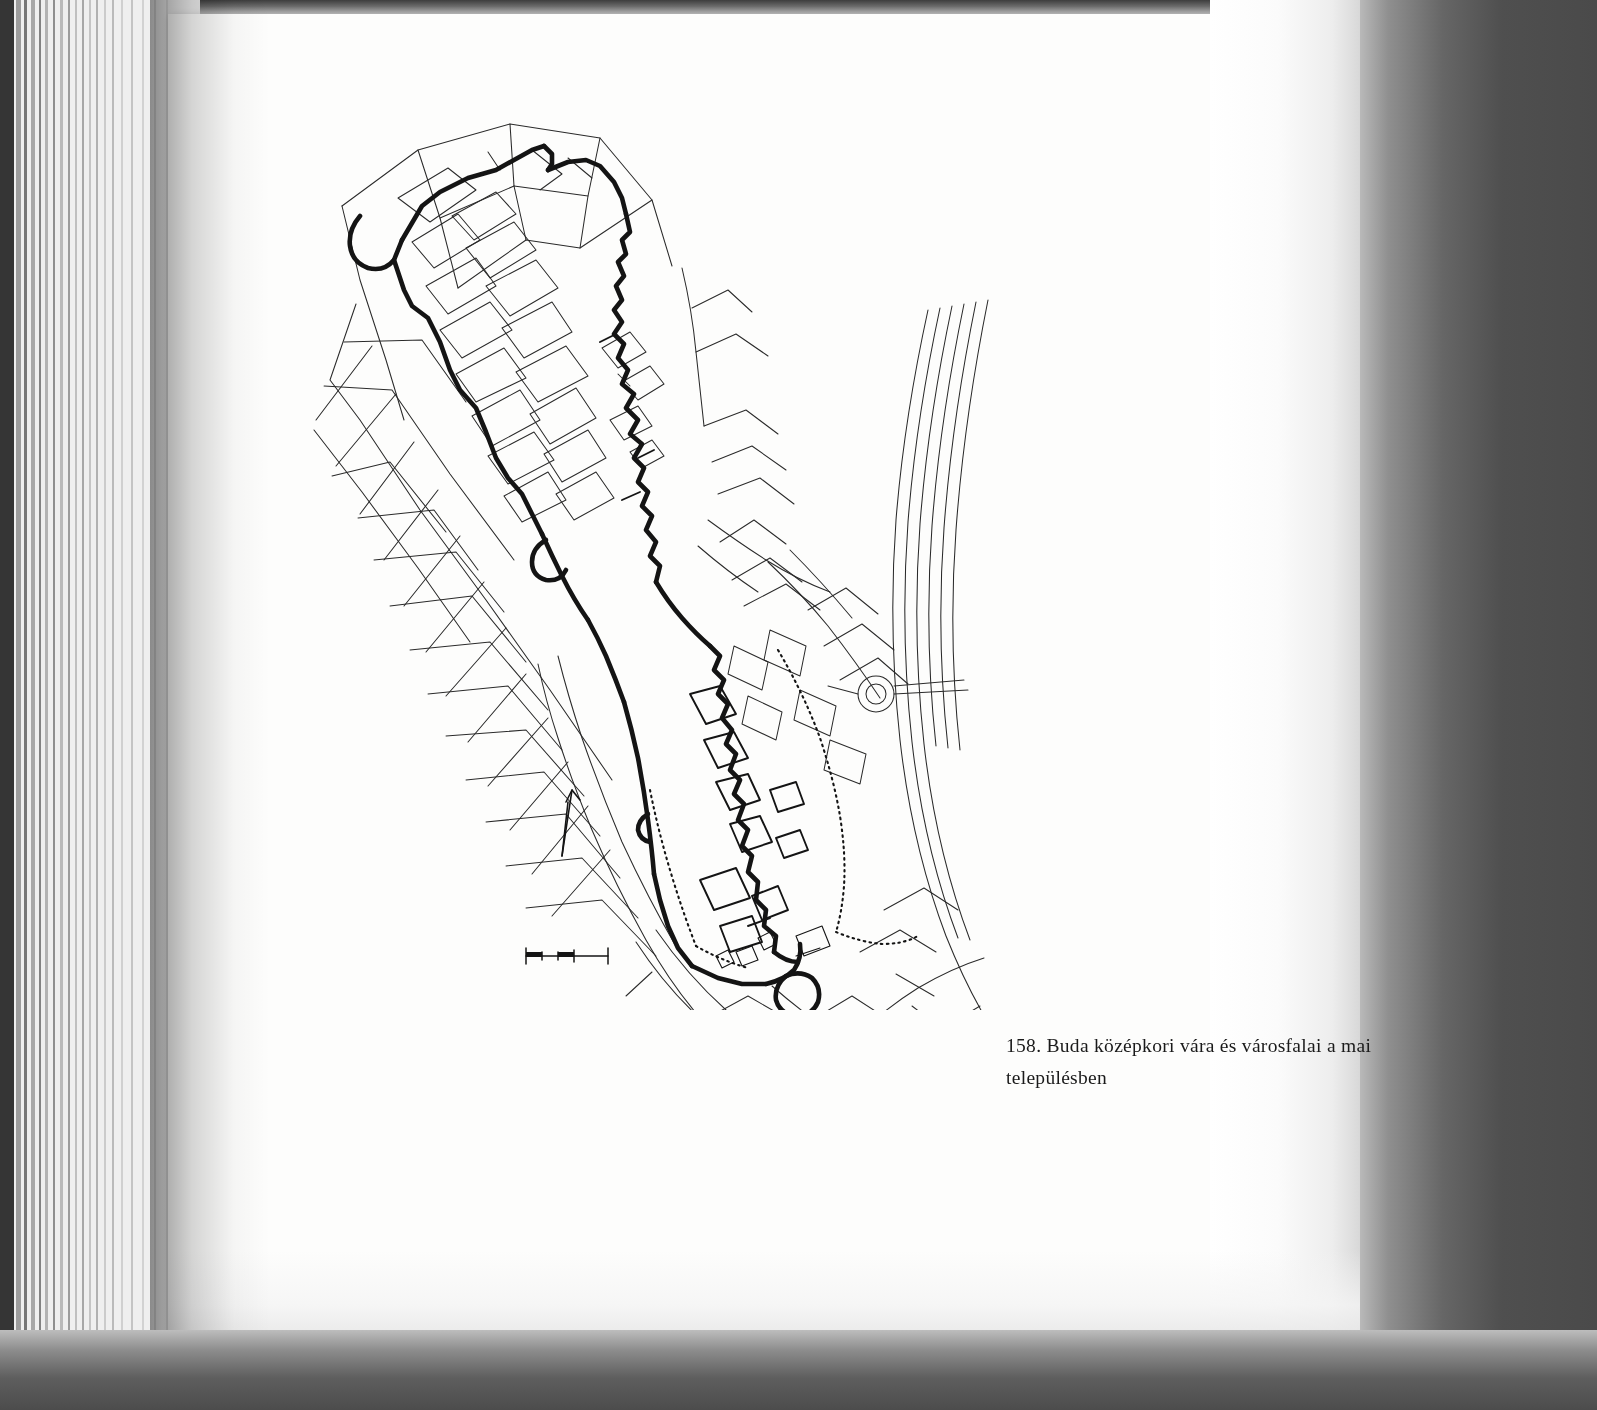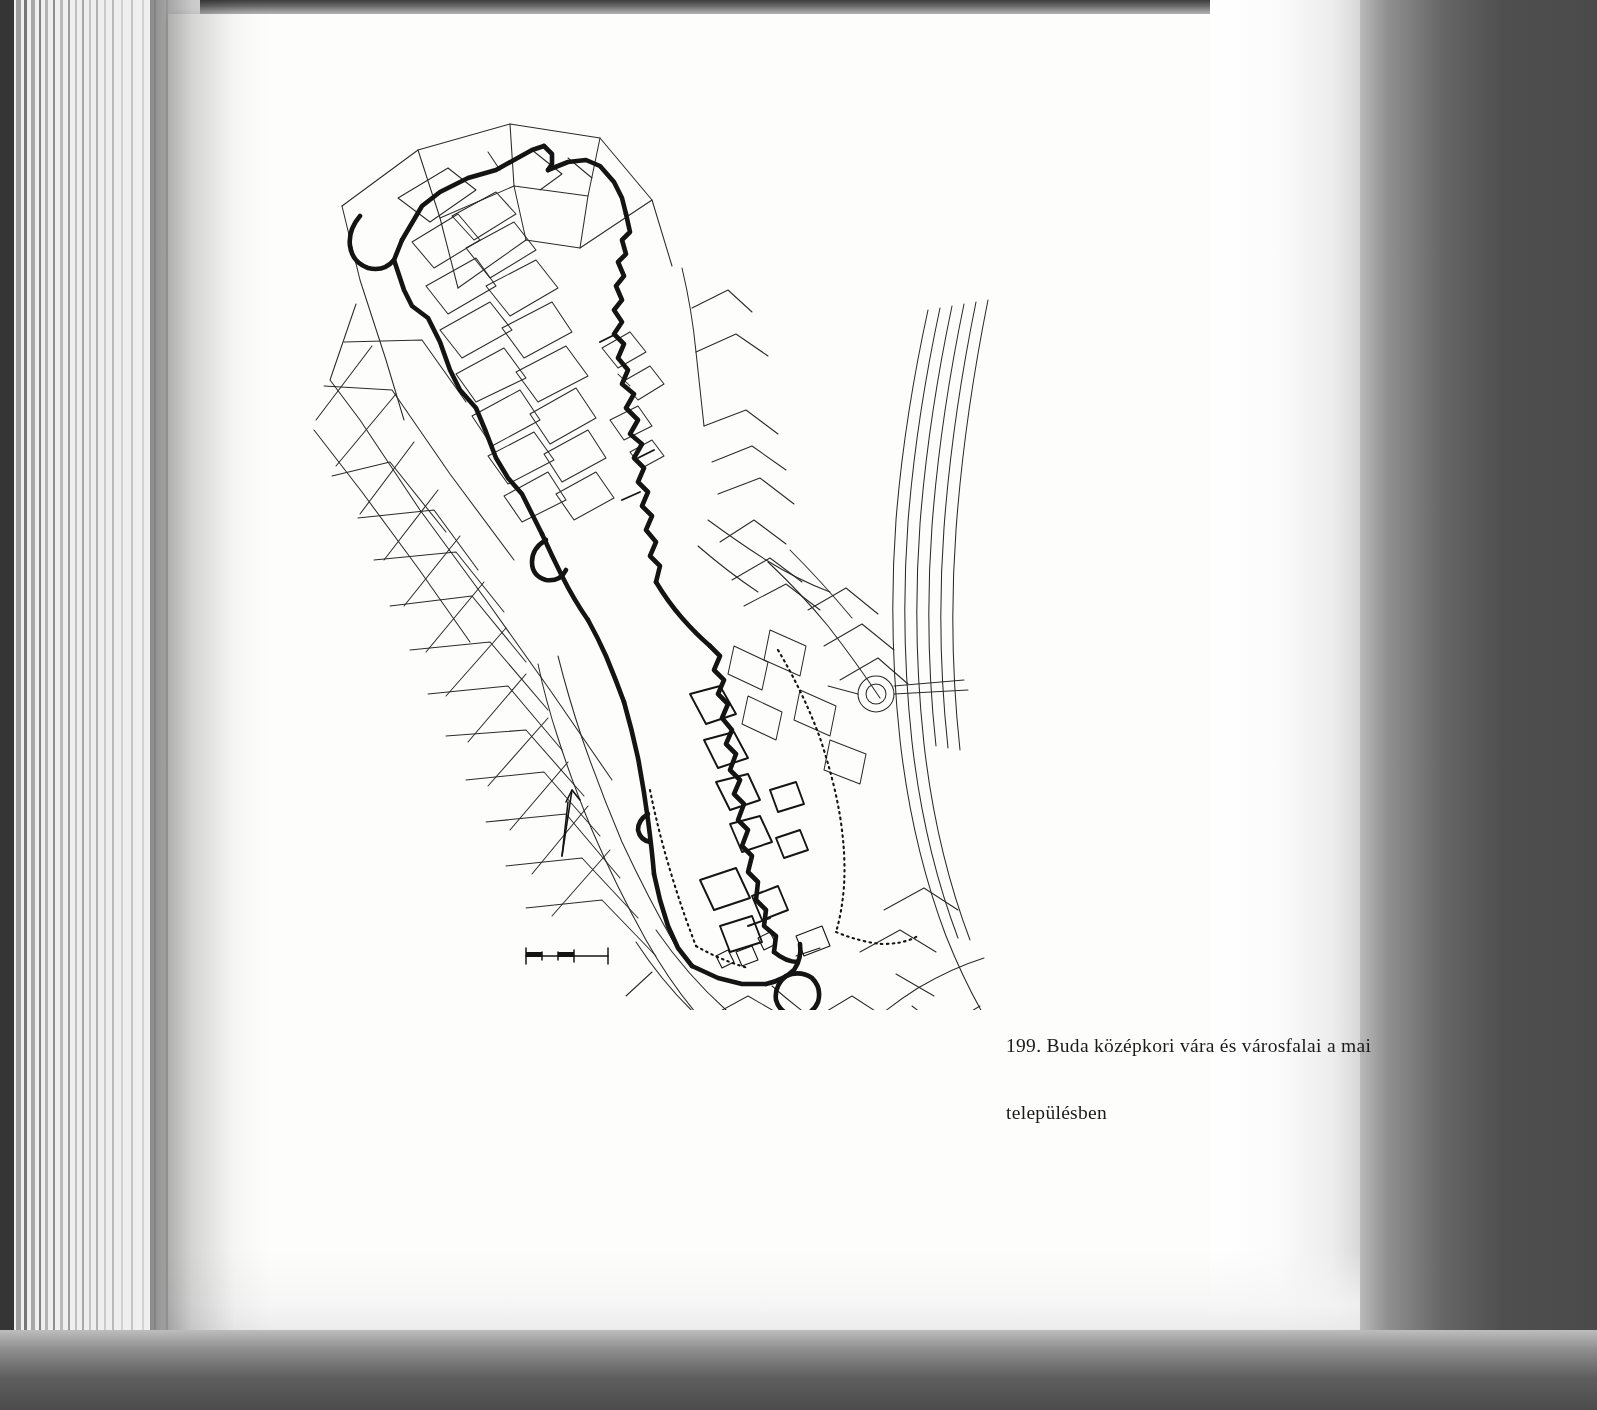--- a/index.html
+++ b/index.html
@@ -83,21 +83,21 @@
   .caption {
     position: absolute;
     left: 1006px;
     top: 1030px;
     width: 390px;
     color: #1a1a1a;
     font-size: 19.5px;
     line-height: 1.62;
     letter-spacing: 0.3px;
   }
-  .caption .line2 { display: block; margin-top: 35px; }
+  .caption .line2 { display: block; }
 
   
 </style>
 </head>
 <body>
 
 <div id="page">
 
   <div class="backdrop-top"></div>
 
@@ -342,17 +342,17 @@
           <path d="M308 858 L308 874"></path>
           <rect x="226" y="862" width="16" height="5" fill="#141414" stroke="none"></rect>
           <rect x="258" y="862" width="16" height="5" fill="#141414" stroke="none"></rect>
         </g>
 
       </g>
     </svg>
   </div>
 
   <div class="caption">
-    <span>199. Buda középkori vára és városfalai  a  mai</span>
+    <span>158. Buda középkori vára és városfalai  a  mai</span>
     <span class="line2">településben</span>
   </div>
 
 </div>
 
 </body></html>

